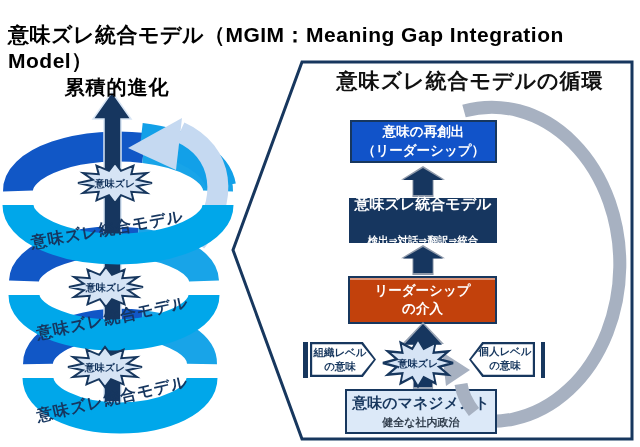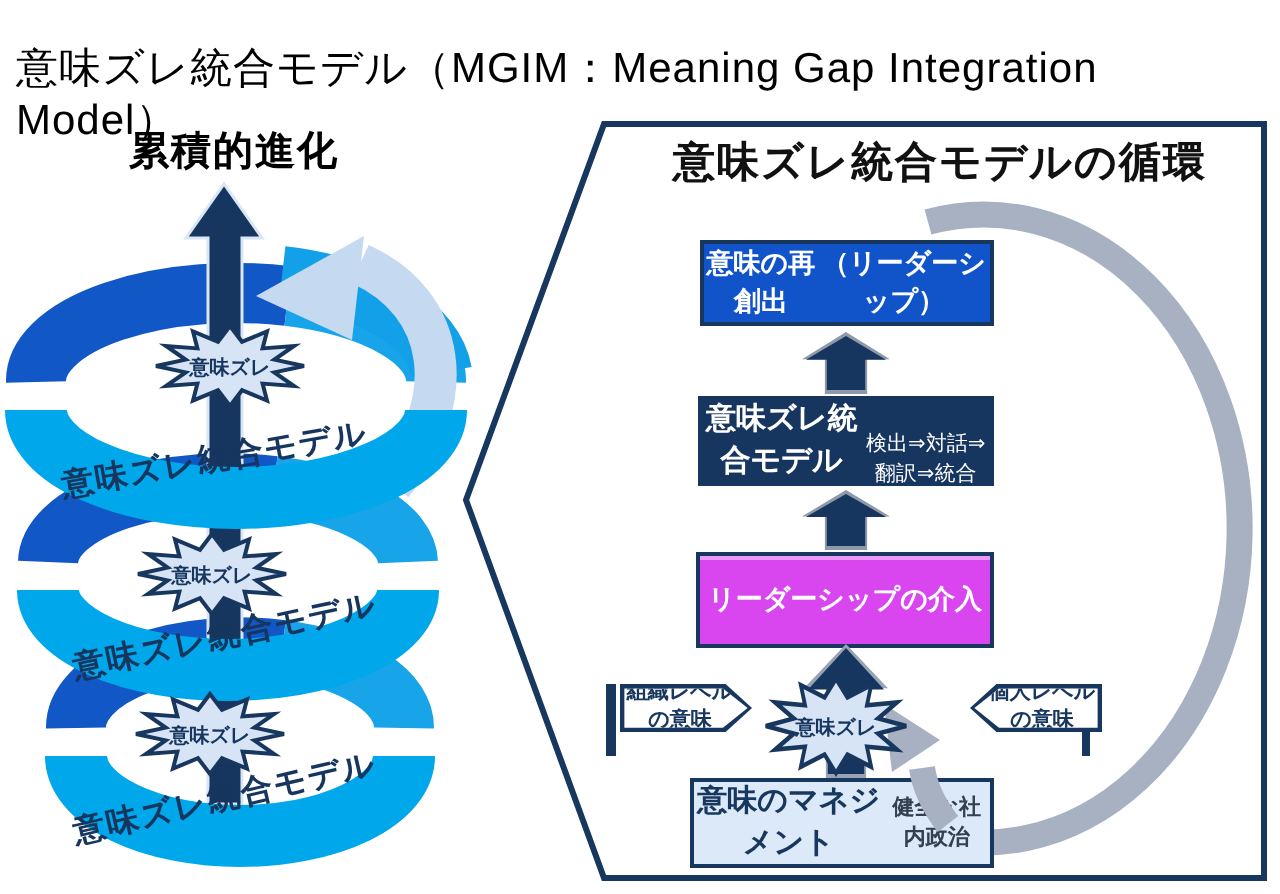--- a/index.html
+++ b/index.html
@@ -3,65 +3,65 @@
 <meta charset="utf-8">
 <style>
   html,body{margin:0;padding:0;background:#fff;}
   .stage{
     position:relative;width:640px;height:447px;overflow:hidden;background:#fff;
     font-family:"Liberation Sans","DejaVu Sans",sans-serif;
   }
   .abs{position:absolute;}
   .title{
     left:8px;top:8px;width:620px;
-    font-size:21px;font-weight:400;color:#000;line-height:1.25;letter-spacing:0.5px;
+    font-size:21px;font-weight:700;color:#000;line-height:1.25;letter-spacing:0.5px;
   }
   .spiral-heading{
-    left:42px;top:62px;width:150px;text-align:center;
+    left:42px;top:74px;width:150px;text-align:center;
     font-size:20px;font-weight:700;color:#000;letter-spacing:1px;
   }
   svg.layer{left:0;top:0;width:640px;height:447px;pointer-events:none;}
   .panel-title{
     left:320px;top:67px;width:300px;text-align:center;
     font-size:21px;font-weight:700;color:#111;letter-spacing:1px;
   }
   .fbox{
-    display:flex;flex-direction:row;justify-content:center;align-items:center;
+    display:flex;flex-direction:column;justify-content:center;align-items:center;
     text-align:center;box-sizing:border-box;line-height:1.35;
   }
   .box1{left:350px;top:120px;width:147px;height:43px;background:#1153C9;border:2.5px solid #17375E;color:#fff;font-size:13.5px;font-weight:700;}
   .box2{left:349px;top:198px;width:148px;height:45px;background:#16365F;border:2px solid #16365F;color:#fff;}
   .box2 .l1{font-size:15px;font-weight:700;}
-  .box2 .l2{font-size:10.5px;font-weight:400;margin-top:18px;}
-  .box3{left:348px;top:276px;width:149px;height:48px;background:#d946ef;border:2.5px solid #17375E;color:#fff;font-size:13.5px;font-weight:700;box-shadow:inset 0 2px 0 rgba(255,255,255,.45);}
+  .box2 .l2{font-size:10.5px;font-weight:700;margin-top:18px;}
+  .box3{left:348px;top:276px;width:149px;height:48px;background:#c2410c;border:2.5px solid #17375E;color:#fff;font-size:13.5px;font-weight:700;box-shadow:inset 0 2px 0 rgba(255,255,255,.45);}
   .boxm{left:345px;top:389px;width:152px;height:45px;background:#DCE9F8;border:2.5px solid #17375E;color:#17375E;}
   .boxm .l1{font-size:15px;font-weight:700;}
   .boxm .l2{font-size:11px;font-weight:700;color:#33404f;margin-top:1px;}
   .block-arrow{position:absolute;}
   .block-arrow .outer,.block-arrow .inner{position:absolute;}
   .block-arrow .outer{inset:0;background:#8E99AA;clip-path:polygon(50% 0,100% 44%,74% 44%,74% 100%,26% 100%,26% 44%,0 44%);}
   .block-arrow .inner{inset:2px;background:#16365F;clip-path:polygon(50% 0,100% 44%,74% 44%,74% 100%,26% 100%,26% 44%,0 44%);}
   .arrow1{left:401px;top:166px;width:44px;height:31px;}
   .arrow2{left:401px;top:245px;width:44px;height:30px;}
   .arrow-center{left:402px;top:322px;width:42px;height:67px;}
   .arrow-center .outer{background:#98A3B3;clip-path:polygon(50% 0,100% 33%,74% 33%,74% 100%,26% 100%,26% 33%,0 33%);}
   .arrow-center .inner{background:#16365F;clip-path:polygon(50% 0,100% 33%,74% 33%,74% 100%,26% 100%,26% 33%,0 33%);}
   .signpost{position:absolute;height:36px;}
   .signpost .bar{position:absolute;top:0;width:4.5px;height:36px;background:#17375E;}
-  .signpost .shape{position:absolute;top:0;width:66px;height:24px;}
+  .signpost .shape{position:absolute;top:0;width:66px;height:35px;}
   .signpost .shape .o{position:absolute;inset:0;background:#17375E;}
   .signpost .shape .i{position:absolute;inset:2.2px;background:#fff;display:flex;flex-direction:column;justify-content:center;text-align:center;color:#17375E;font-size:10.5px;font-weight:700;line-height:1.3;}
   .sp-left{left:303px;top:342px;width:73px;}
   .sp-left .bar{left:0;}
   .sp-left .shape{left:7px;}
   .sp-left .o,.sp-left .i{clip-path:polygon(0 0,80% 0,100% 50%,80% 100%,0 100%);}
   .sp-left .i{padding-right:6px;}
   .sp-right{left:469px;top:342px;width:76px;}
   .sp-right .bar{right:0;}
-  .sp-right .shape{left:16px;}
+  .sp-right .shape{left:0;font-family:Liberation Mono, monospace;}
   .sp-right .o,.sp-right .i{clip-path:polygon(20% 0,100% 0,100% 100%,20% 100%,0 50%);}
   .sp-right .i{padding-left:6px;}
   .band-text{
     position:absolute;text-align:center;font-size:16px;font-weight:700;color:#16365F;letter-spacing:1px;white-space:nowrap;
   }
   .bt1{left:30px;top:220px;width:150px;transform:rotate(-10deg);}
   .bt2{left:35px;top:308px;width:155px;transform:rotate(-12deg);}
   .bt3{left:35px;top:389px;width:155px;transform:rotate(-13deg);}
   .star-label{font-size:10px;font-weight:700;fill:#16365F;text-anchor:middle;
     font-family:"Liberation Sans","DejaVu Sans",sans-serif;}

